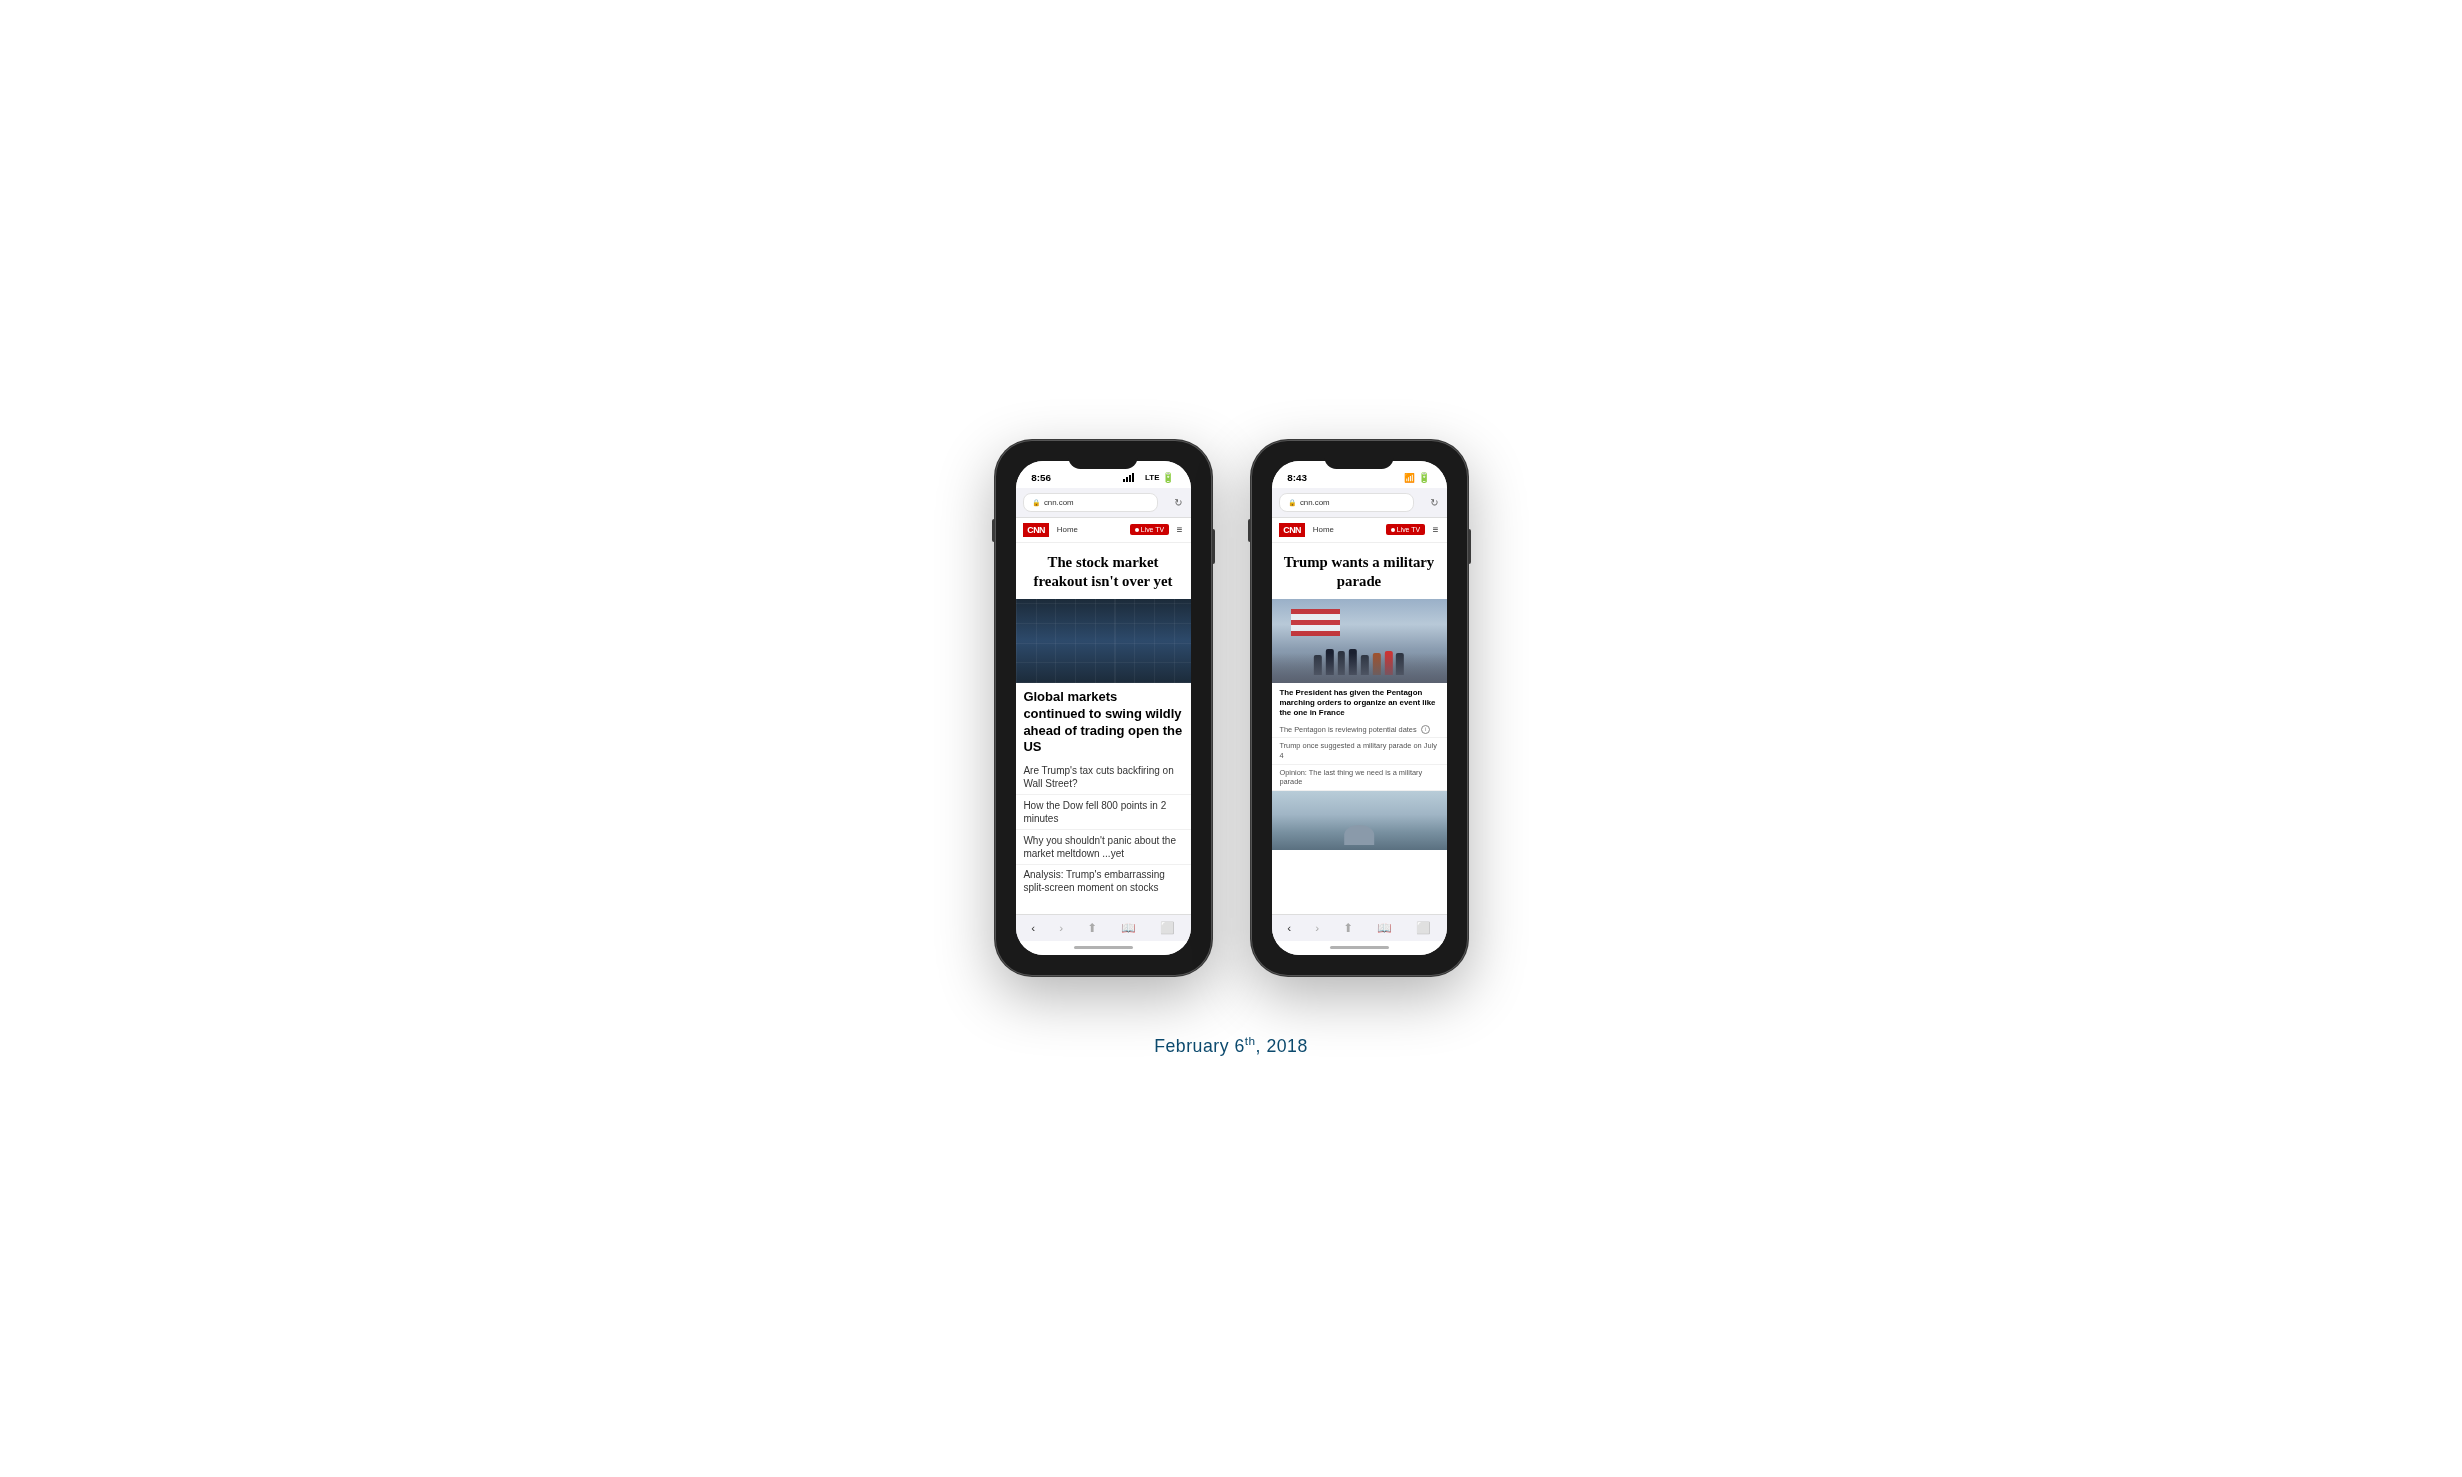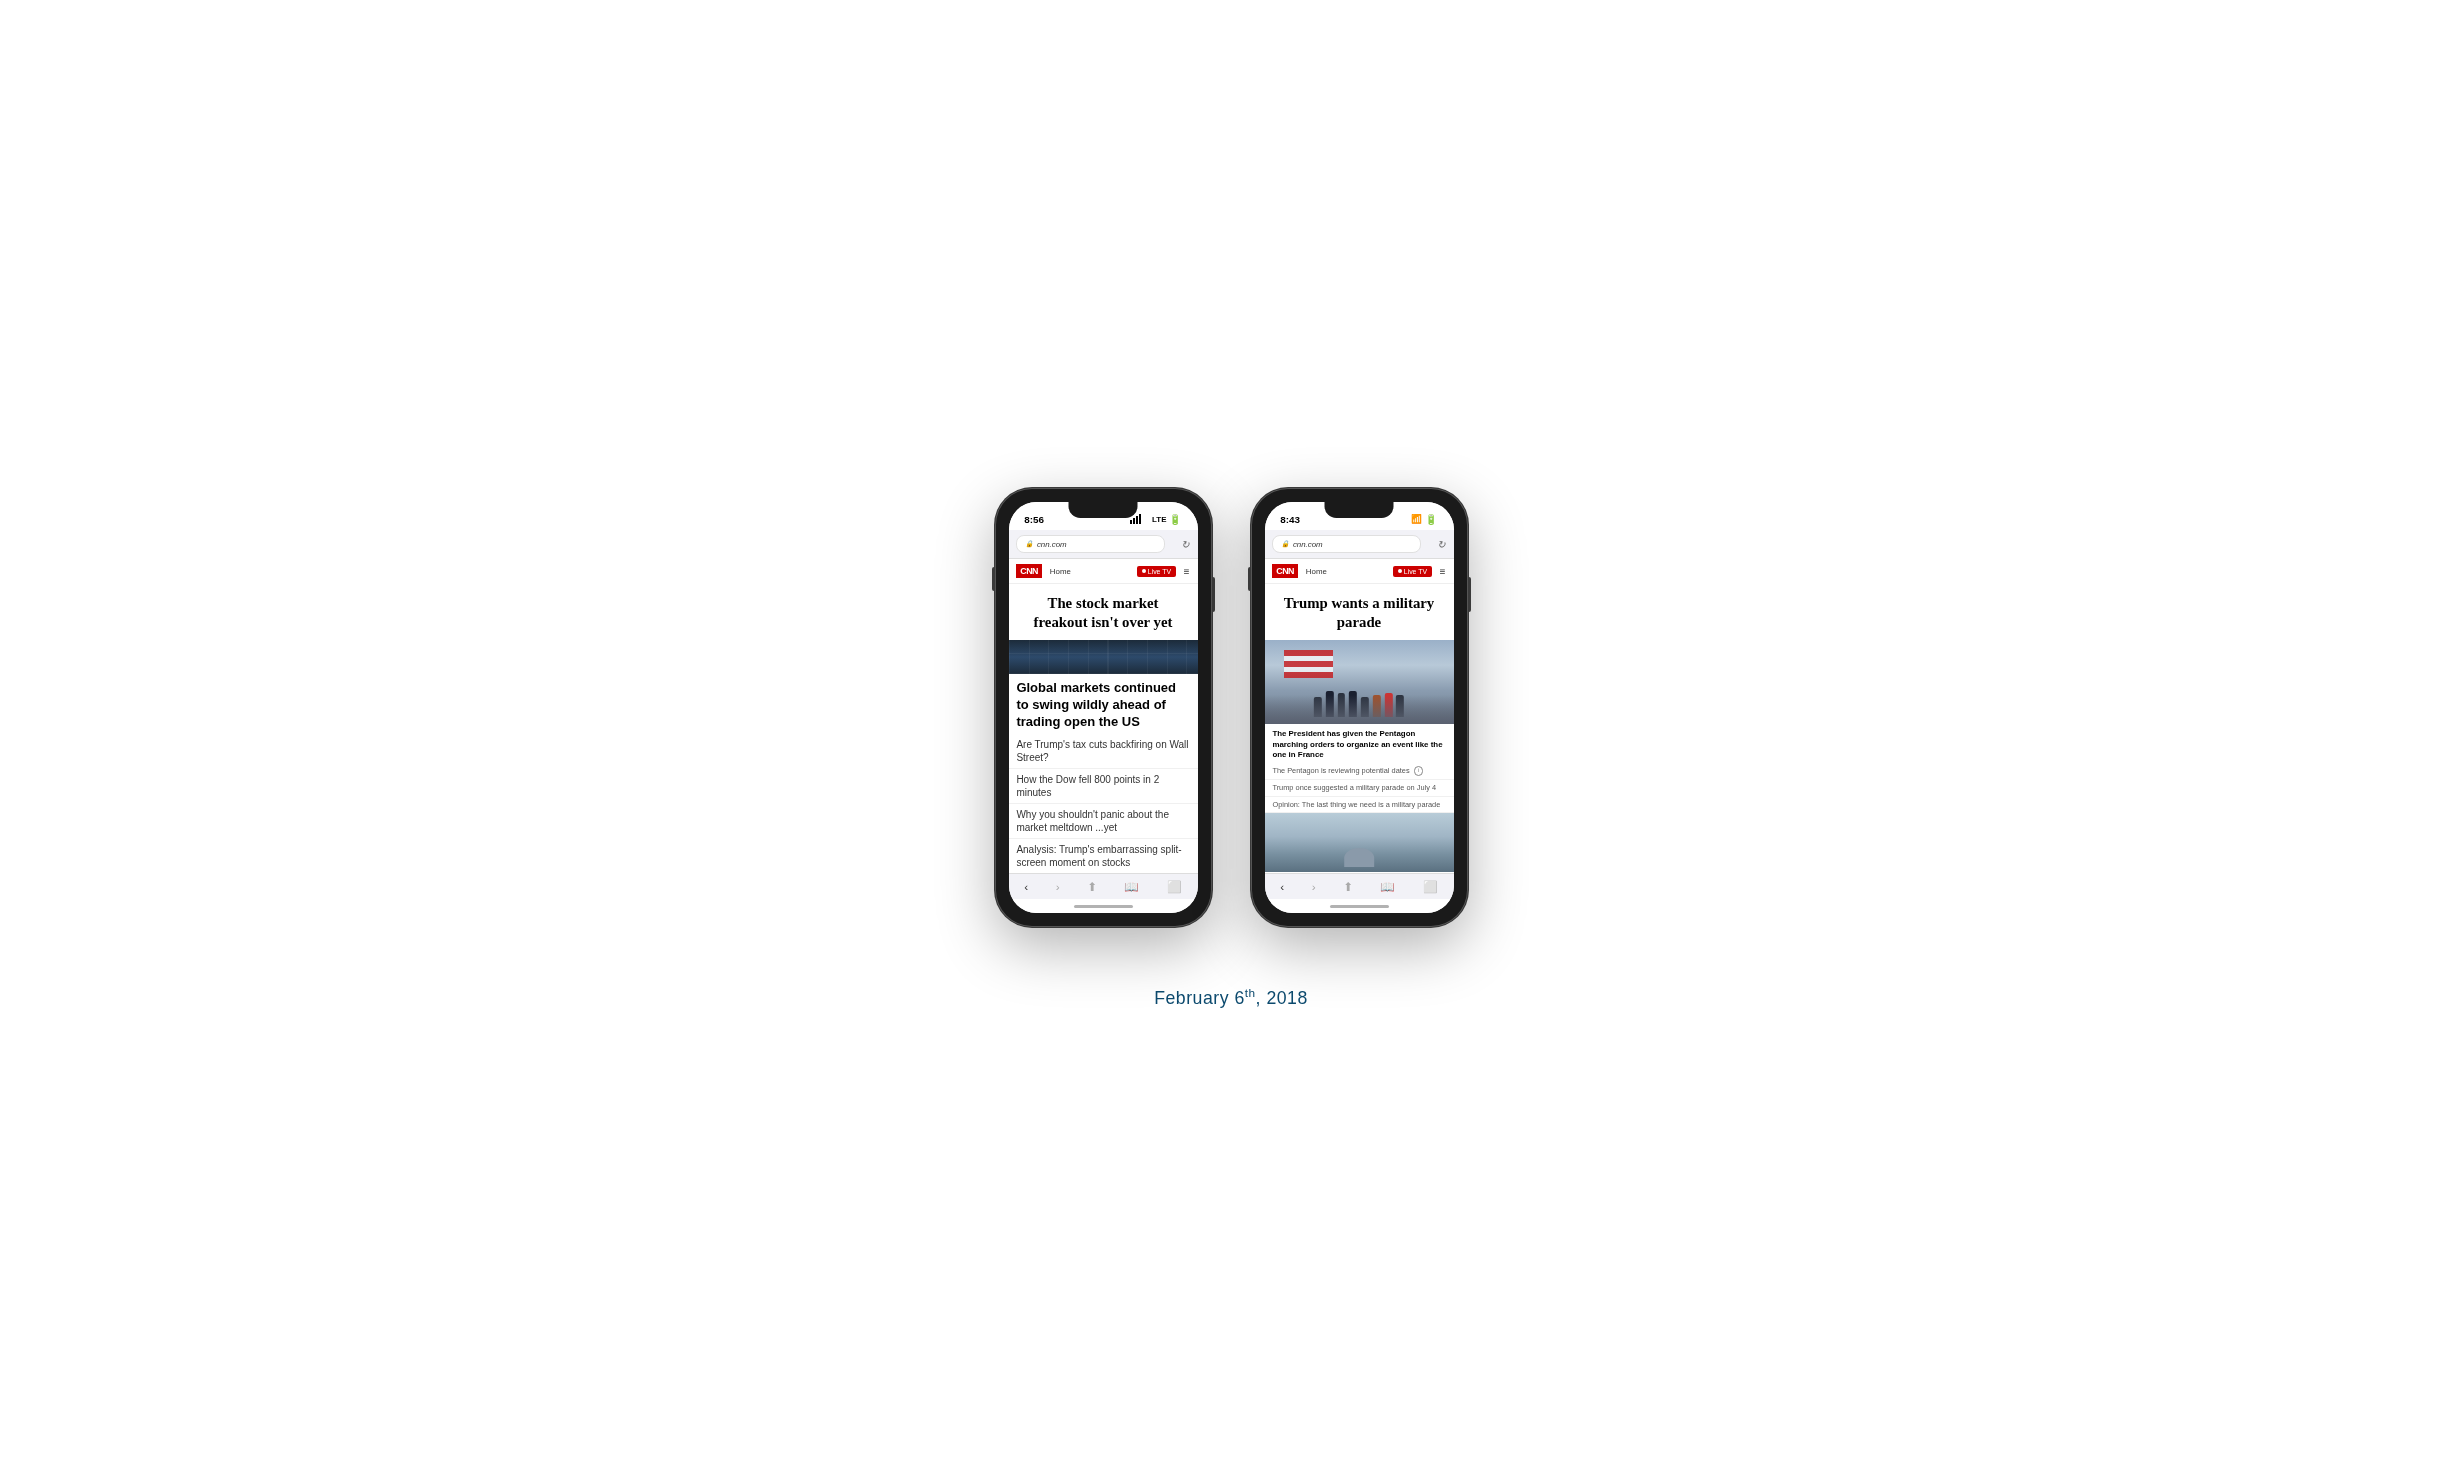--- a/index.html
+++ b/index.html
@@ -18,24 +18,24 @@
       display: flex;
       gap: 39px;
       align-items: center;
       justify-content: center;
       padding: 59px 0 39px;
     }
 
     
     .phone {
       width: 217px;
-      height: 439px;
+      height: 536px;
       background: #1a1a1a;
       border-radius: 37px;
-      padding: 14px;
+      padding: 21px;
       box-shadow:
         0 0 0 1px #3a3a3a,
         0 19.7px 59px rgba(0,0,0,0.3),
         inset 0 0 0 1px #555;
       position: relative;
       display: flex;
       flex-direction: column;
     }
 
     .phone-notch {
@@ -85,21 +85,20 @@
     }
 
     
     .browser-bar {
       background: #f2f2f7;
       padding: 4.9px 7.9px;
       display: flex;
       align-items: center;
       gap: 16px;
       border-bottom: 1px solid #ddd;
-      font-style: italic;
     }
 
     .url-bar {
       flex: 1;
       background: #fff;
       border-radius: 7.9px;
       padding: 3.9px 7.9px;
       font-size: 7.9px;
       color: #333;
       display: flex;

